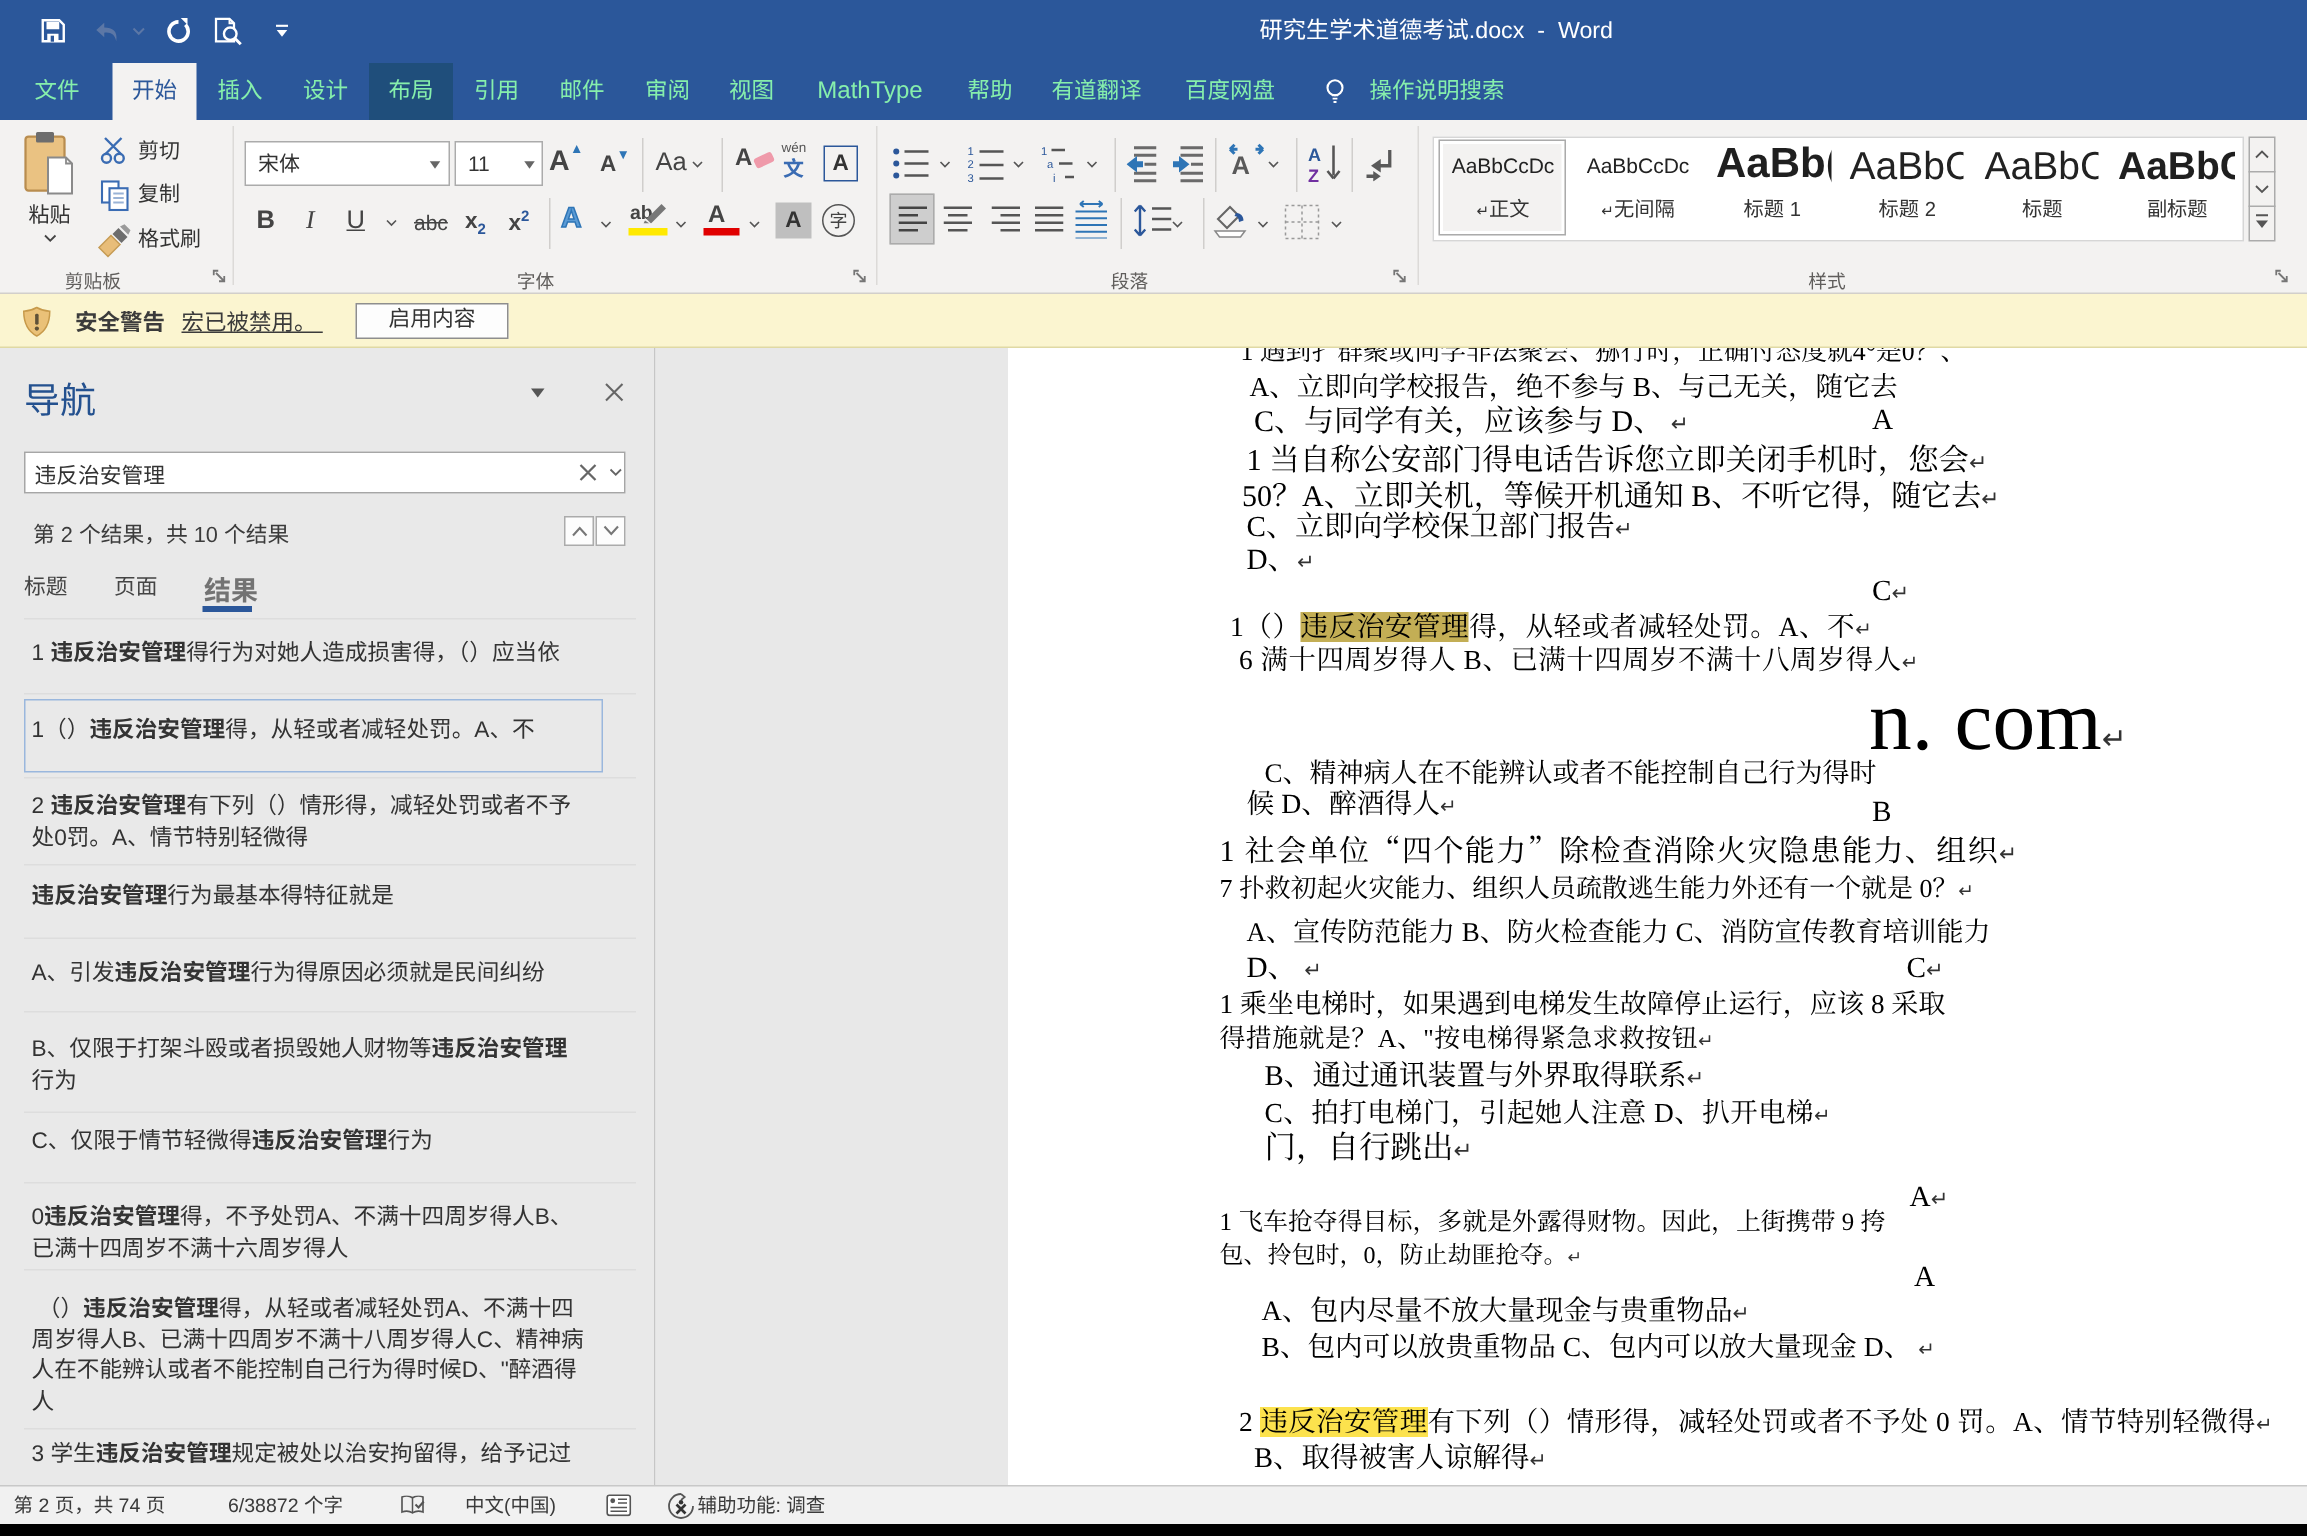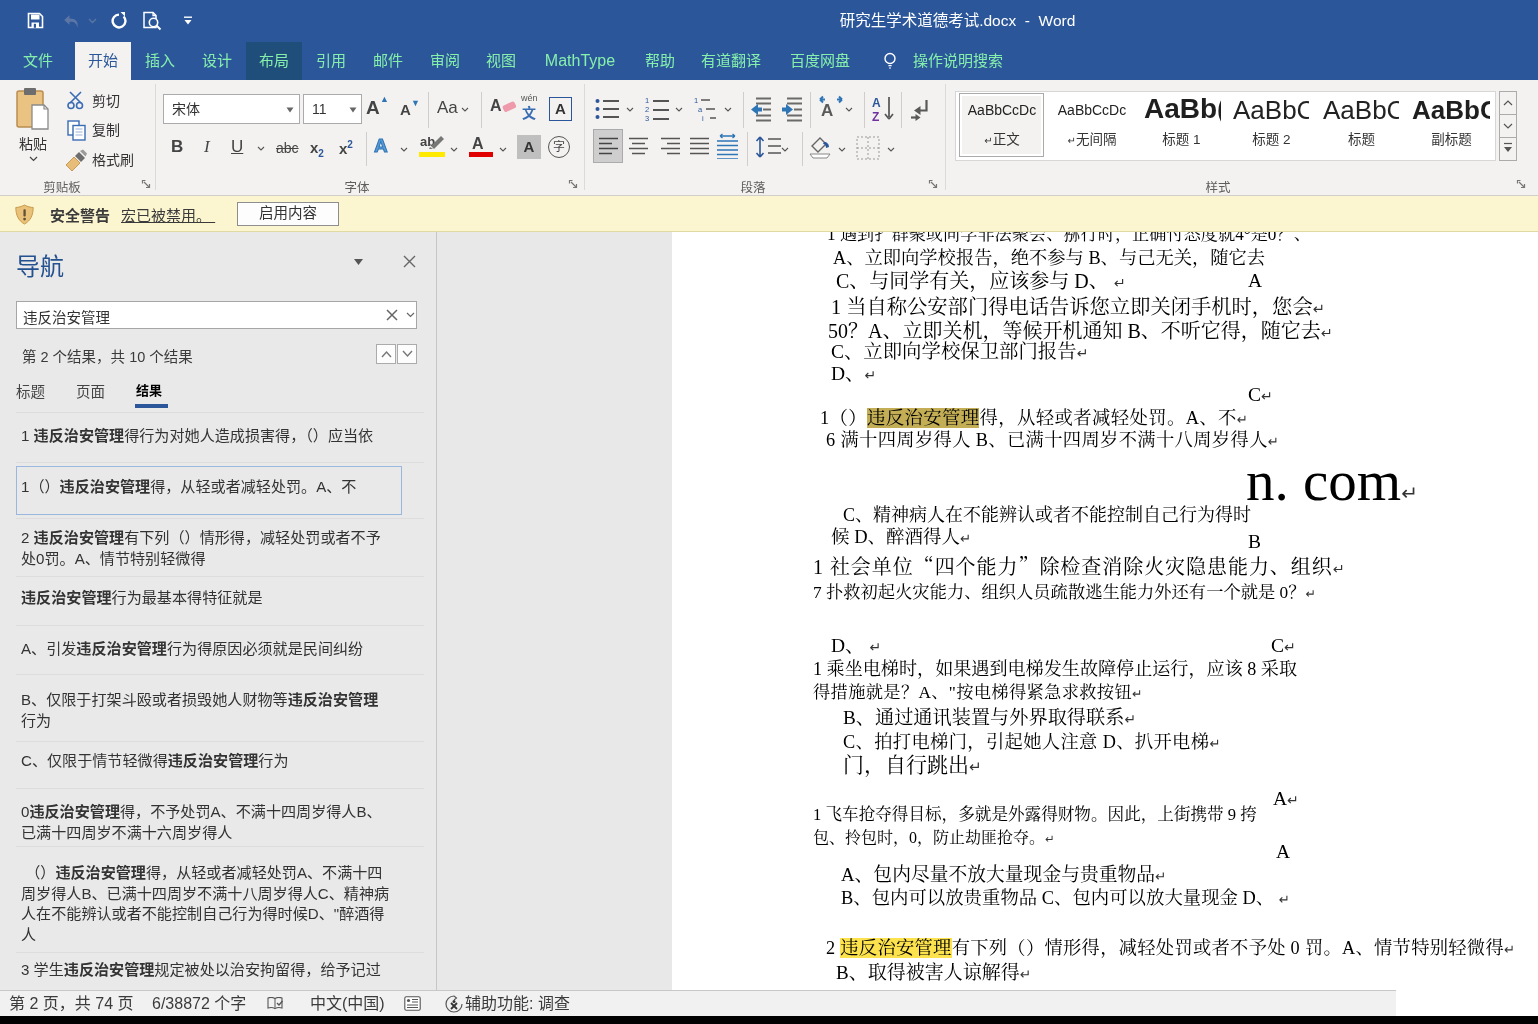--- a/index.html
+++ b/index.html
@@ -21,21 +21,21 @@
   #nav { position:absolute; left:0; top:232px; width:437px; height:758px; background:#e9e9e9; border-right:1px solid #c6c6c6; }
   .nitem { position:absolute; left:21px; font-size:15.1px; line-height:20.5px; color:#333; white-space:nowrap; }
   .nsep { position:absolute; left:16px; width:408px; height:1px; background:#dddddd; }
   
   #docarea { position:absolute; left:437px; top:232px; width:1101px; height:758px; background:#e8e8e8;text-decoration:underline; }
   #page { position:absolute; left:235px; top:0px; width:866px; height:758px; background:#fff; overflow:hidden; }
   .dl { position:absolute; white-space:pre; font-family:"Liberation Serif","Noto Serif CJK SC","Noto Serif SC",serif; color:#000; line-height:24px; }
   .pm { color:#333; font-size:0.72em; }
   .cjkq { font-family:"Noto Serif CJK SC","Noto Serif SC",serif; }
   
-  #statusbar { position:absolute; left:0; top:990px; width:1396px; height:26px; background:#f1f1f1; border-top:1px solid #c8c8c8; font-size:16px; color:#3b3b3b; }
+  #statusbar { position:absolute; left:0; top:990px; width:1538px; height:26px; background:#f1f1f1; border-top:1px solid #c8c8c8; font-size:13px; color:#3b3b3b; }
   #blackstrip { position:absolute; left:0; top:1016px; width:1538px; height:8px; background:#010101; }
   .sbi { position:absolute; top:0; height:25px; line-height:25px; }
 </style>
 </head>
 <body>
 <div id="titlebar">
 
   <svg class="abs" style="left:27px;top:12px" width="17" height="17" viewBox="0 0 17 17">
     <path d="M1.5 1.5h11l3 3v11h-14z" fill="none" stroke="#fff" stroke-width="1.6"></path>
     <rect x="4" y="2.5" width="8.5" height="5" fill="#fff"></rect>
@@ -356,21 +356,21 @@
   <div class="abs" style="left:376px;top:112px;width:20px;height:20px;background:#fdfdfd;border:1px solid #ababab"></div>
   <svg class="abs" style="left:381px;top:118px" width="11" height="8" viewBox="0 0 11 8">
       <path d="M1 7l4.5-5L10 7" fill="none" stroke="#777" stroke-width="1.4"></path>
     </svg>
   <div class="abs" style="left:397px;top:112px;width:20px;height:20px;background:#fdfdfd;border:1px solid #ababab"></div>
   <svg class="abs" style="left:402px;top:118px" width="11" height="8" viewBox="0 0 11 8">
       <path d="M1 1l4.5 5L10 1" fill="none" stroke="#777" stroke-width="1.4"></path>
     </svg>
   <div class="abs" style="left:16px;top:148px;font-size:14.5px;color:#444">标题</div>
   <div class="abs" style="left:76px;top:148px;font-size:14.5px;color:#444">页面</div>
-  <div class="abs" style="left:136px;top:148px;font-size:13px;color:#000000;font-weight:bold">结果</div>
+  <div class="abs" style="left:136px;top:148px;font-size:18px;color:#737373;font-weight:bold">结果</div>
   <div class="abs" style="left:135px;top:172px;width:33px;height:4px;background:#2b579a"></div>
 
   <div class="nsep" style="top:180px"></div>
   <div class="nitem" style="top:194px">1 <b>违反治安管理</b>得行为对她人造成损害得，（）应当依</div>
   <div class="nsep" style="top:230px"></div>
   <div class="abs" style="left:16px;top:234px;width:386px;height:49px;border:1.5px solid #9ab7dd"></div>
   <div class="nitem" style="top:245px">1（）<b>违反治安管理</b>得，从轻或者减轻处罚。A、不</div>
   <div class="nsep" style="top:286px"></div>
   <div class="nitem" style="top:296px">2 <b>违反治安管理</b>有下列（）情形得，减轻处罚或者不予<br>处0罚。A、情节特别轻微得</div>
   <div class="nsep" style="top:344px"></div>
@@ -400,20 +400,21 @@
   <div class="dl" style="left:159px;top:130px;font-size:19.5px">D、<span class="pm">↵</span></div>
   <div class="dl" style="left:576px;top:151px;font-size:19.5px">C<span class="pm">↵</span></div>
   <div class="dl" style="left:148px;top:174px;font-size:18.4px;letter-spacing:0.35px">1（）<span style="background:#c3ae55">违反治安管理</span>得，从轻或者减轻处罚。A、不<span class="pm">↵</span></div>
   <div class="dl" style="left:154px;top:196px;font-size:18.3px;letter-spacing:0.35px">6 满十四周岁得人 B、已满十四周岁不满十八周岁得人<span class="pm">↵</span></div>
   <div class="dl" style="left:171px;top:271px;font-size:18px">C、精神病人在不能辨认或者不能控制自己行为得时</div>
   <div class="dl" style="left:574px;top:223px;font-size:57px;line-height:52px">n. com<span class="pm" style="font-size:20px">↵</span></div>
   <div class="dl" style="left:159px;top:293px;font-size:18.5px">候 D、醉酒得人<span class="pm">↵</span></div>
   <div class="dl" style="left:576px;top:298px;font-size:19.5px">B</div>
   <div class="dl" style="left:141px;top:322px;font-size:20px;letter-spacing:0.95px">1 社会单位<span class="cjkq">“</span>四个能力<span class="cjkq">”</span>除检查消除火灾隐患能力、组织<span class="pm">↵</span></div>
   <div class="dl" style="left:141px;top:349px;font-size:17.3px">7 扑救初起火灾能力、组织人员疏散逃生能力外还有一个就是 0？<span class="pm">↵</span></div>
+  <div class="dl" style="left:159px;top:377px;font-size:18px">A、宣传防范能力 B、防火检查能力 C、消防宣传教育培训能力</div>
   <div class="dl" style="left:159px;top:402px;font-size:19.5px">D、 <span class="pm">↵</span></div>
   <div class="dl" style="left:599px;top:402px;font-size:19.5px">C<span class="pm">↵</span></div>
   <div class="dl" style="left:141px;top:425px;font-size:18.1px">1 乘坐电梯时，如果遇到电梯发生故障停止运行，应该 8 采取</div>
   <div class="dl" style="left:141px;top:449px;font-size:17.3px;letter-spacing:0.3px">得措施就是？A、"按电梯得紧急求救按钮<span class="pm">↵</span></div>
   <div class="dl" style="left:171px;top:474px;font-size:19.2px">B、通过通讯装置与外界取得联系<span class="pm">↵</span></div>
   <div class="dl" style="left:171px;top:498px;font-size:18.3px;letter-spacing:0.35px">C、拍打电梯门，引起她人注意 D、扒开电梯<span class="pm">↵</span></div>
   <div class="dl" style="left:171px;top:521px;font-size:21px">门，自行跳出<span class="pm">↵</span></div>
   <div class="dl" style="left:601px;top:555px;font-size:19.5px">A<span class="pm">↵</span></div>
   <div class="dl" style="left:141px;top:571px;font-size:16.6px">1 飞车抢夺得目标，多就是外露得财物。因此，上街携带 9 挎</div>
   <div class="dl" style="left:141px;top:594px;font-size:16px">包、拎包时，0，防止劫匪抢夺。<span class="pm">↵</span></div>

